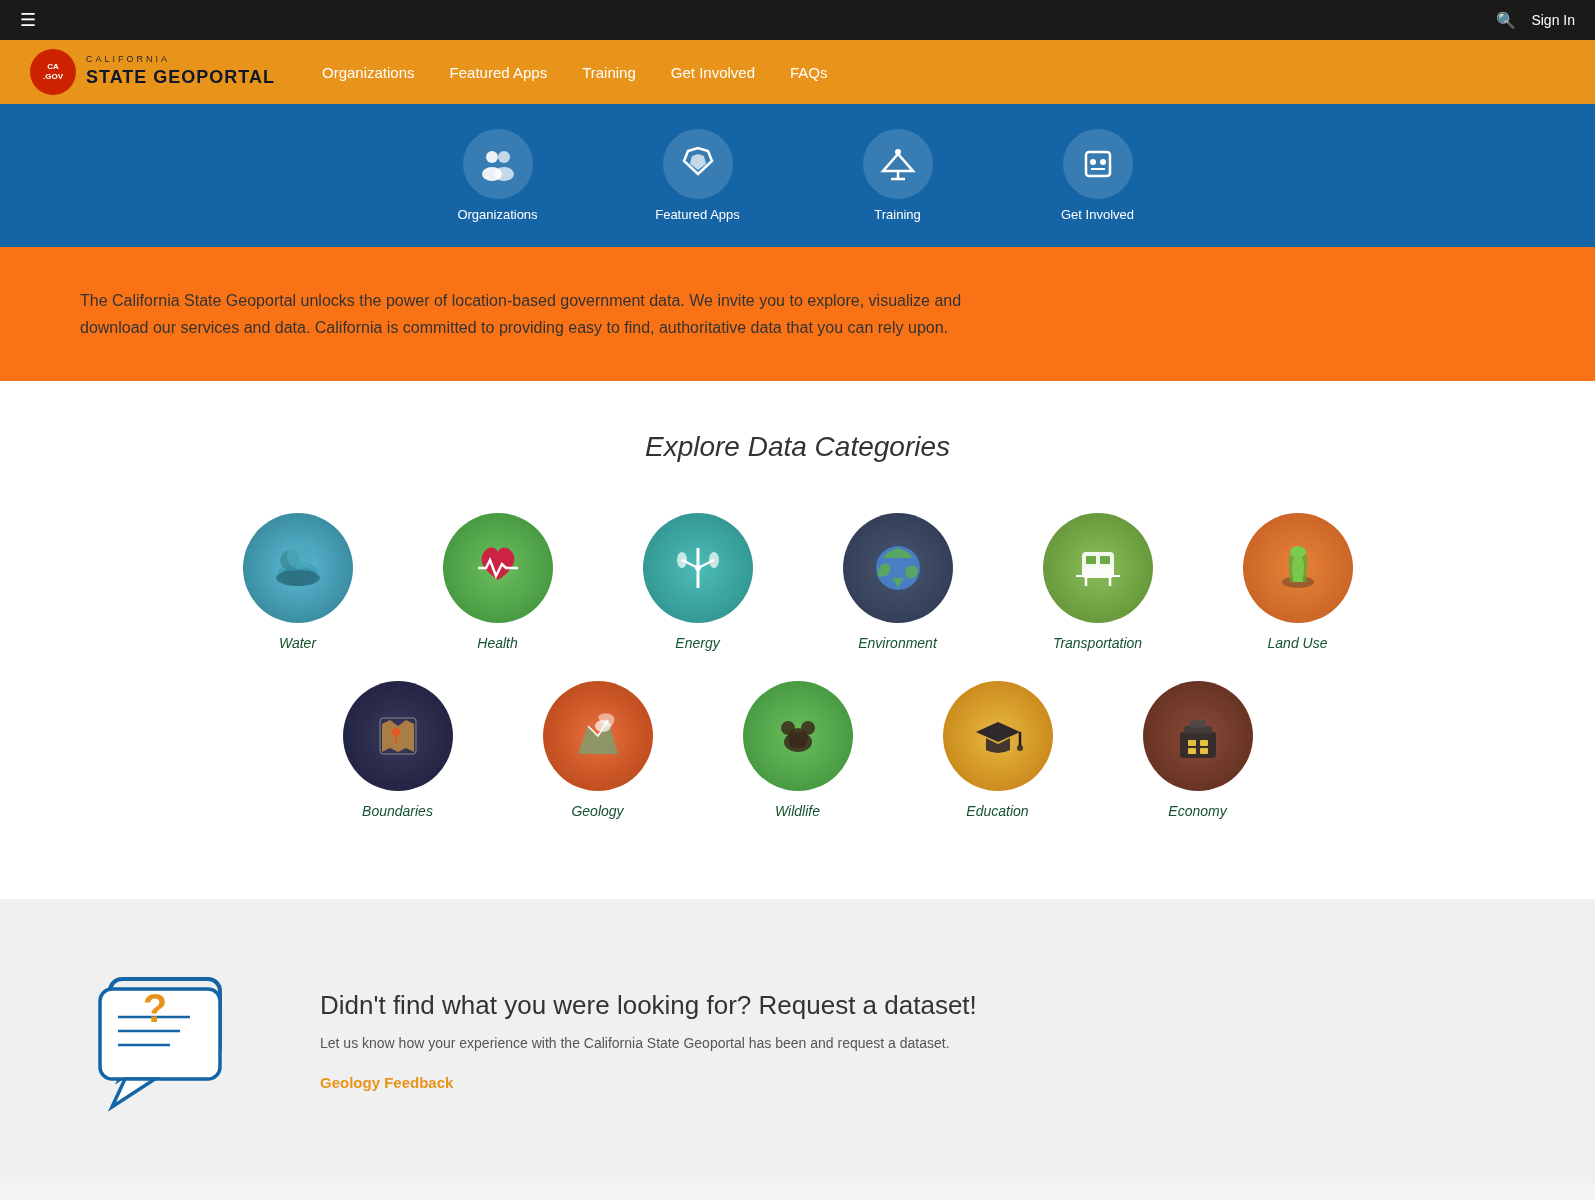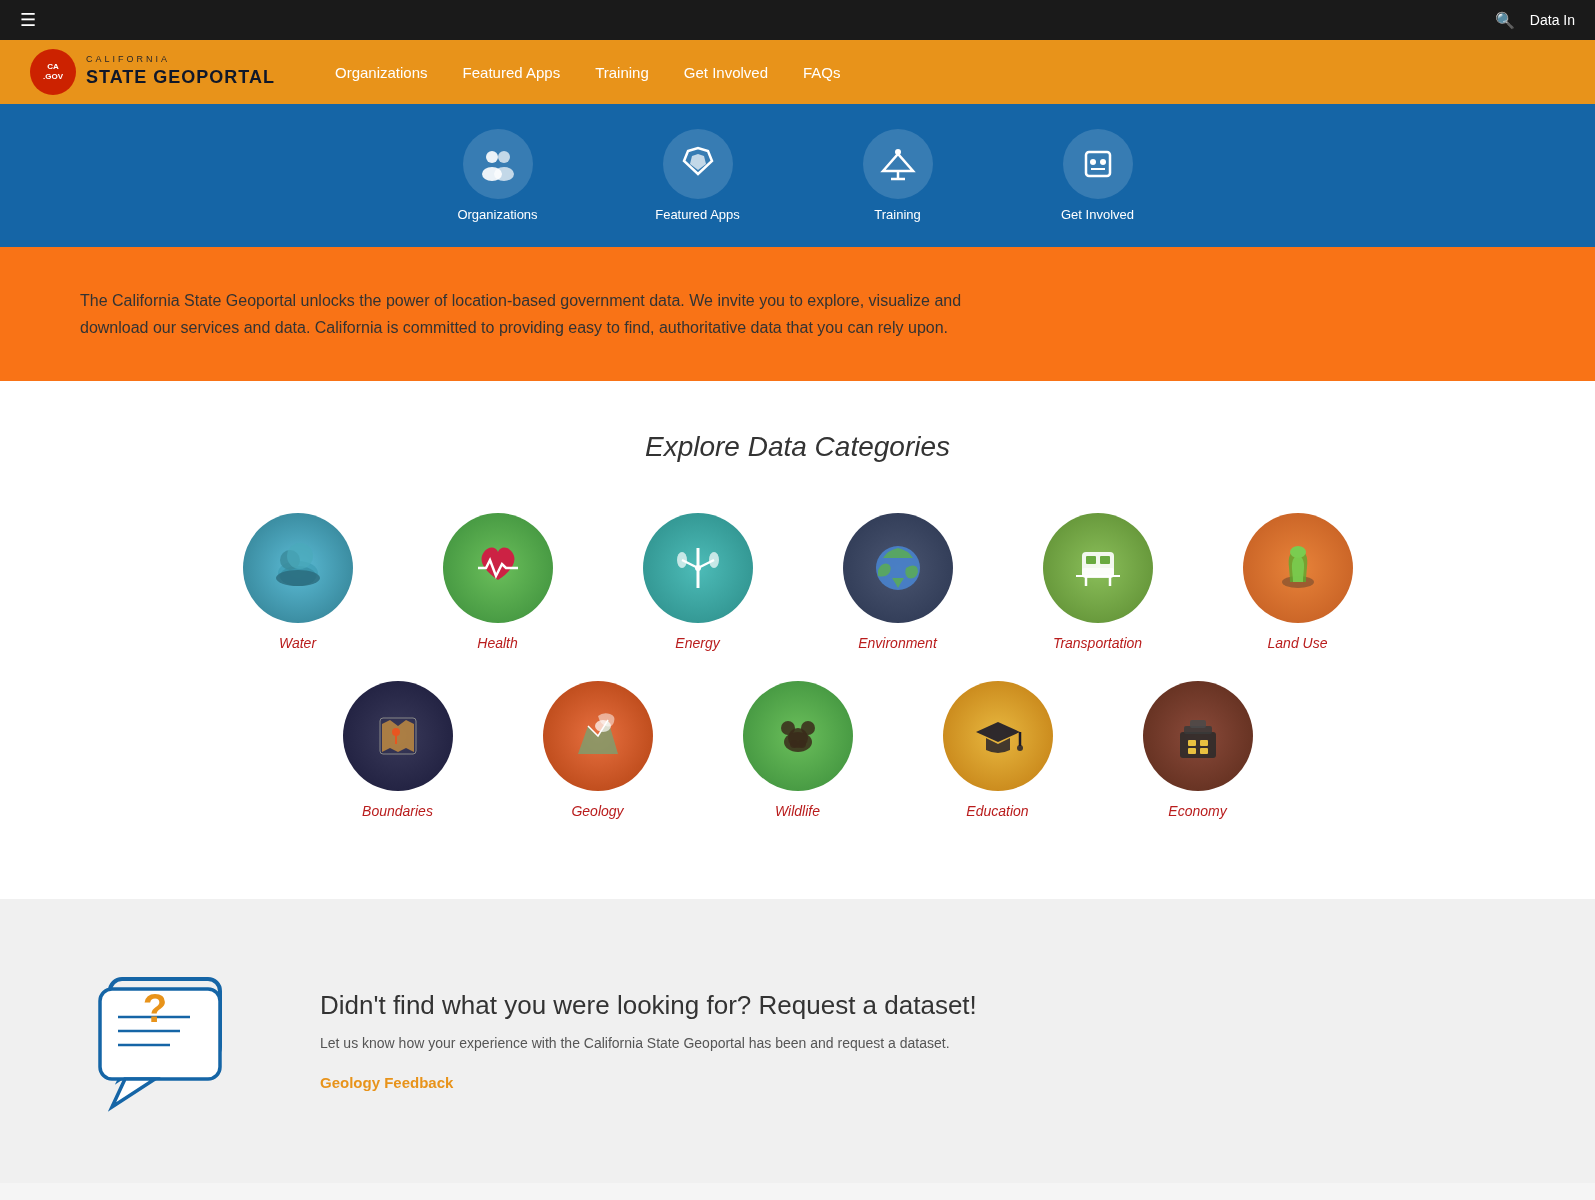--- a/index.html
+++ b/index.html
@@ -20,21 +20,21 @@
     .search-icon-top { color: white; font-size: 16px; cursor: pointer; }
     .sign-in-btn { color: white; font-size: 14px; cursor: pointer; background: none; border: none; }
 
     
     .nav-bar {
       background: #E8931A;
       height: 64px;
       display: flex;
       align-items: center;
       padding: 0 30px;
-      gap: 40px;
+      gap: 27px;
     }
     .logo-area { display: flex; align-items: center; gap: 10px; margin-right: 20px; }
     .logo-circle {
       width: 46px; height: 46px; background: #CC2200; border-radius: 50%;
       display: flex; align-items: center; justify-content: center;
       color: white; font-size: 10px; font-weight: bold; text-align: center; line-height: 1.2;
     }
     .logo-text { color: #0f172a; font-size: 13px; font-weight: bold; line-height: 1.3; }
     .logo-text span { display: block; font-size: 18px; font-weight: 900; letter-spacing: 1px; }
     .nav-links { display: flex; gap: 35px; }
@@ -72,21 +72,21 @@
     .category-row { display: flex; justify-content: center; gap: 0; width: 100%; margin-bottom: 30px; }
     .category-item {
       display: flex; flex-direction: column; align-items: center;
       width: 200px; cursor: pointer;
     }
     .category-icon {
       width: 110px; height: 110px; border-radius: 50%;
       display: flex; align-items: center; justify-content: center;
       font-size: 44px; margin-bottom: 12px;
     }
-    .category-label { font-size: 14px; color: #b91c1c; text-decoration: none; }
+    .category-label { font-size: 14px; color: #14532d; text-decoration: none; }
 
     
     .cat-water { background: radial-gradient(circle, #5CBCD6, #2E7A8C); }
     .cat-health { background: radial-gradient(circle, #6BBF5B, #3A8C3A); }
     .cat-energy { background: radial-gradient(circle, #4DBCB8, #2A8A86); }
     .cat-environment { background: radial-gradient(circle, #4A5570, #2A3550); }
     .cat-transportation { background: radial-gradient(circle, #8BBF5A, #5A8A30); }
     .cat-landuse { background: radial-gradient(circle, #E8833A, #C05A20); }
     .cat-boundaries { background: radial-gradient(circle, #3A3A5A, #1A1A3A); }
     .cat-geology { background: radial-gradient(circle, #E87040, #B04010); }
@@ -110,21 +110,21 @@
   </style>
 </head>
 <body>
 
 <div class="top-bar">
   <div class="top-bar-left">
     <span class="hamburger">☰</span>
   </div>
   <div class="top-bar-right">
     <span class="search-icon-top">🔍</span>
-    <button class="sign-in-btn">Data In</button>
+    <button class="sign-in-btn">Sign In</button>
   </div>
 </div>
 
 <nav class="nav-bar">
   <div class="logo-area">
     <div class="logo-circle">
       <span style="font-size:8px; font-weight:bold;">CA<br>.GOV</span>
     </div>
     <div class="logo-text">
       <span style="font-size:9px; font-weight:400; letter-spacing:3px; opacity:0.9;">CALIFORNIA</span>

